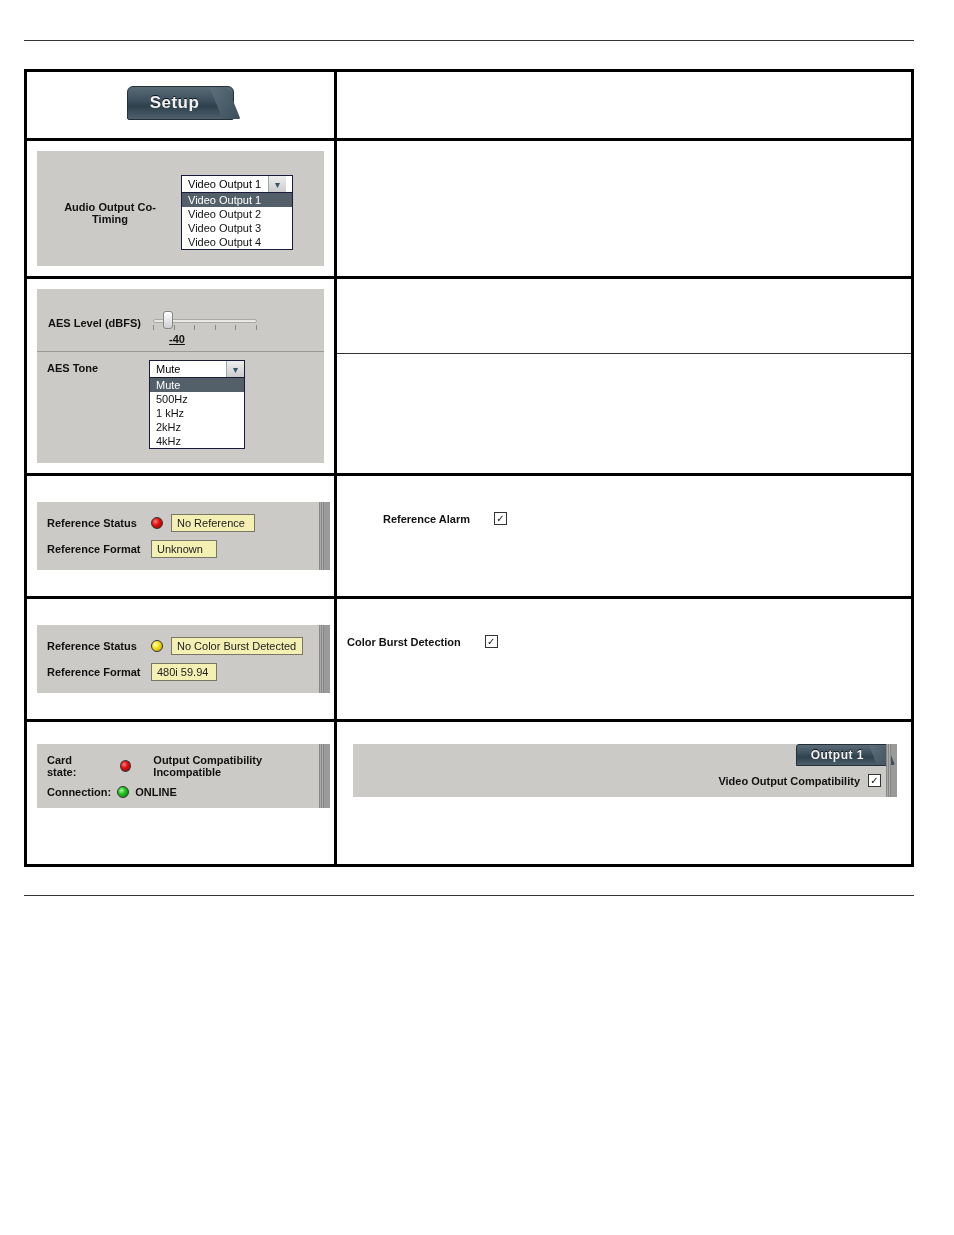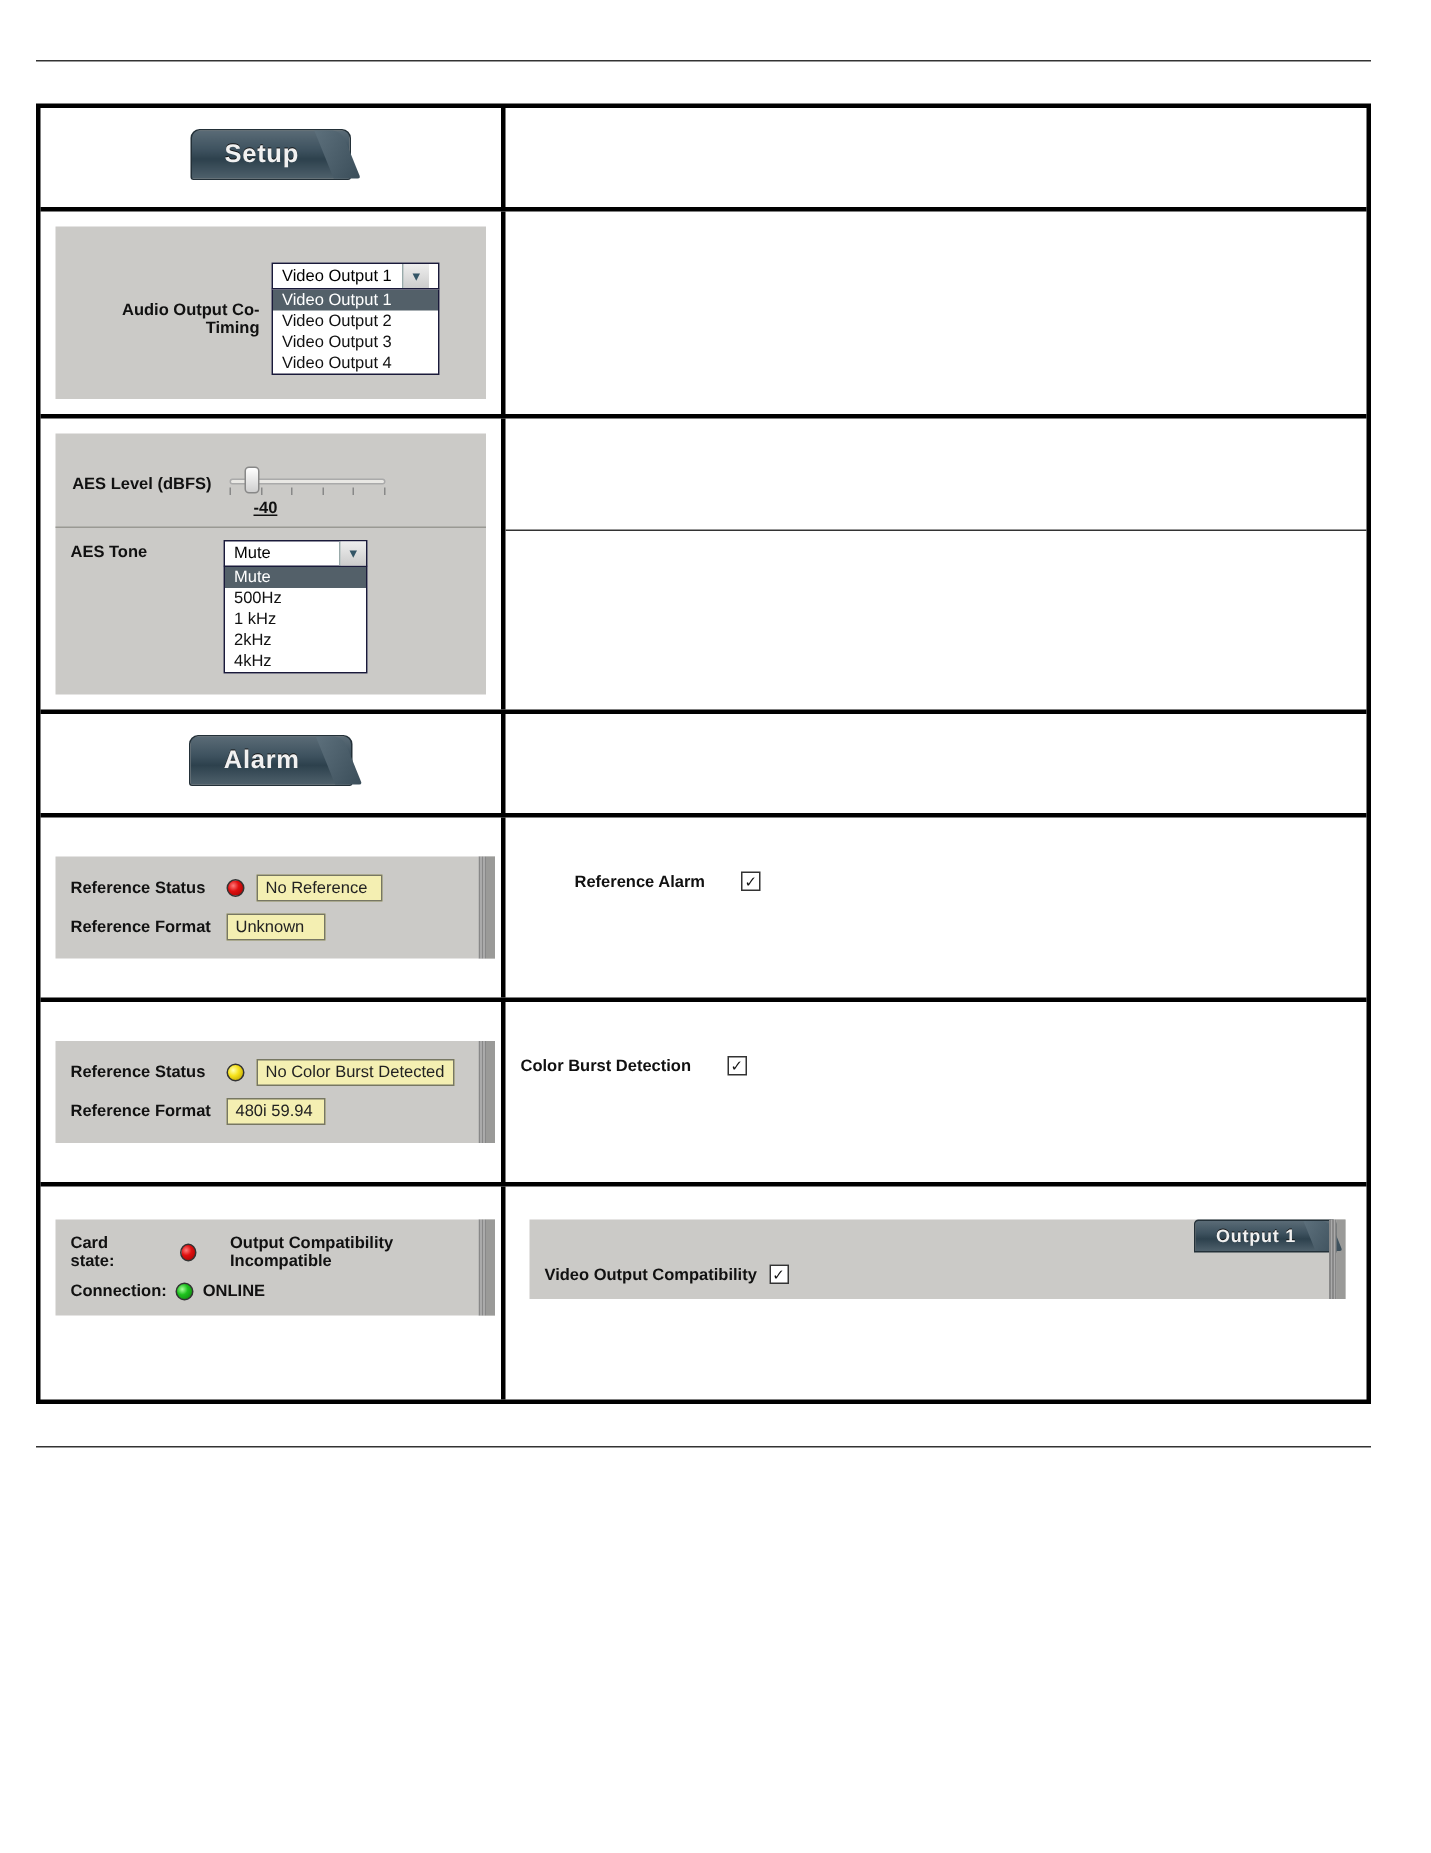--- a/index.html
+++ b/index.html
@@ -226,21 +226,21 @@
           </span>
         </div>
       </div>
       <div class="cell-r"></div>
     </div>
 
     <div class="row">
       <div class="cell-l">
         <div class="greypanel" style="padding-top:24px;padding-bottom:8px;">
           <div class="formrow">
-            <span class="lbl" style="width:126px;text-align:right;">Audio Output Co-Timing</span>
+            <span class="lbl" style="width:126px;text-align:center;">Audio Output Co-Timing</span>
             <div style="display:flex;flex-direction:column;">
               <div class="dropdown">
                 <span class="dd-text">Video Output 1</span>
                 <span class="dd-arrow">▾</span>
               </div>
               <div class="optlist" style="margin-top:-1px;">
                 <div class="optsel">Video Output 1</div>
                 <div class="opt">Video Output 2</div>
                 <div class="opt">Video Output 3</div>
                 <div class="opt">Video Output 4</div>
@@ -288,30 +288,20 @@
               </div>
             </div>
           </div>
         </div>
       </div>
       <div class="cell-r">
         <hr class="righthr" style="margin-top:74px;">
       </div>
     </div>
 
-    <div class="row">
-      <div class="cell-l">
-        <div class="centerbtn">
-          <span class="tabbtn">
-            <span>Alarm</span>
-          </span>
-        </div>
-      </div>
-      <div class="cell-r"></div>
-    </div>
 
     <div class="row">
       <div class="cell-l" style="padding:26px 0 26px 0;">
         <div class="greypanel with-grip" style="margin:0 4px 0 10px;padding:12px 10px;">
           <div class="formrow">
             <span class="lbl" style="width:96px;">Reference Status</span>
             <span class="led red"></span>
             <span class="yellowbox" style="min-width:84px;">No Reference</span>
           </div>
           <div class="formrow" style="margin-bottom:0;">
@@ -367,21 +357,21 @@
           </div>
         </div>
       </div>
       <div class="cell-r" style="padding:22px 10px 56px 10px;">
         <div class="greypanel with-grip" style="margin:0 4px 0 6px;padding:0 10px 10px 10px;position:relative;">
           <div style="text-align:right;margin:0 -10px 8px 0;">
             <span class="tabbtn small" style="border-radius:3px 3px 0 0;">
               <span>Output 1</span>
             </span>
           </div>
-          <div class="formrow" style="justify-content:flex-start;margin-bottom:0;">
+          <div class="formrow" style="justify-content:flex-end;margin-bottom:0;">
             <span class="lbl">Video Output Compatibility</span>
             <span class="ck">✓</span>
           </div>
         </div>
       </div>
     </div>
 
   </div>
 
   <div class="botline"></div>

